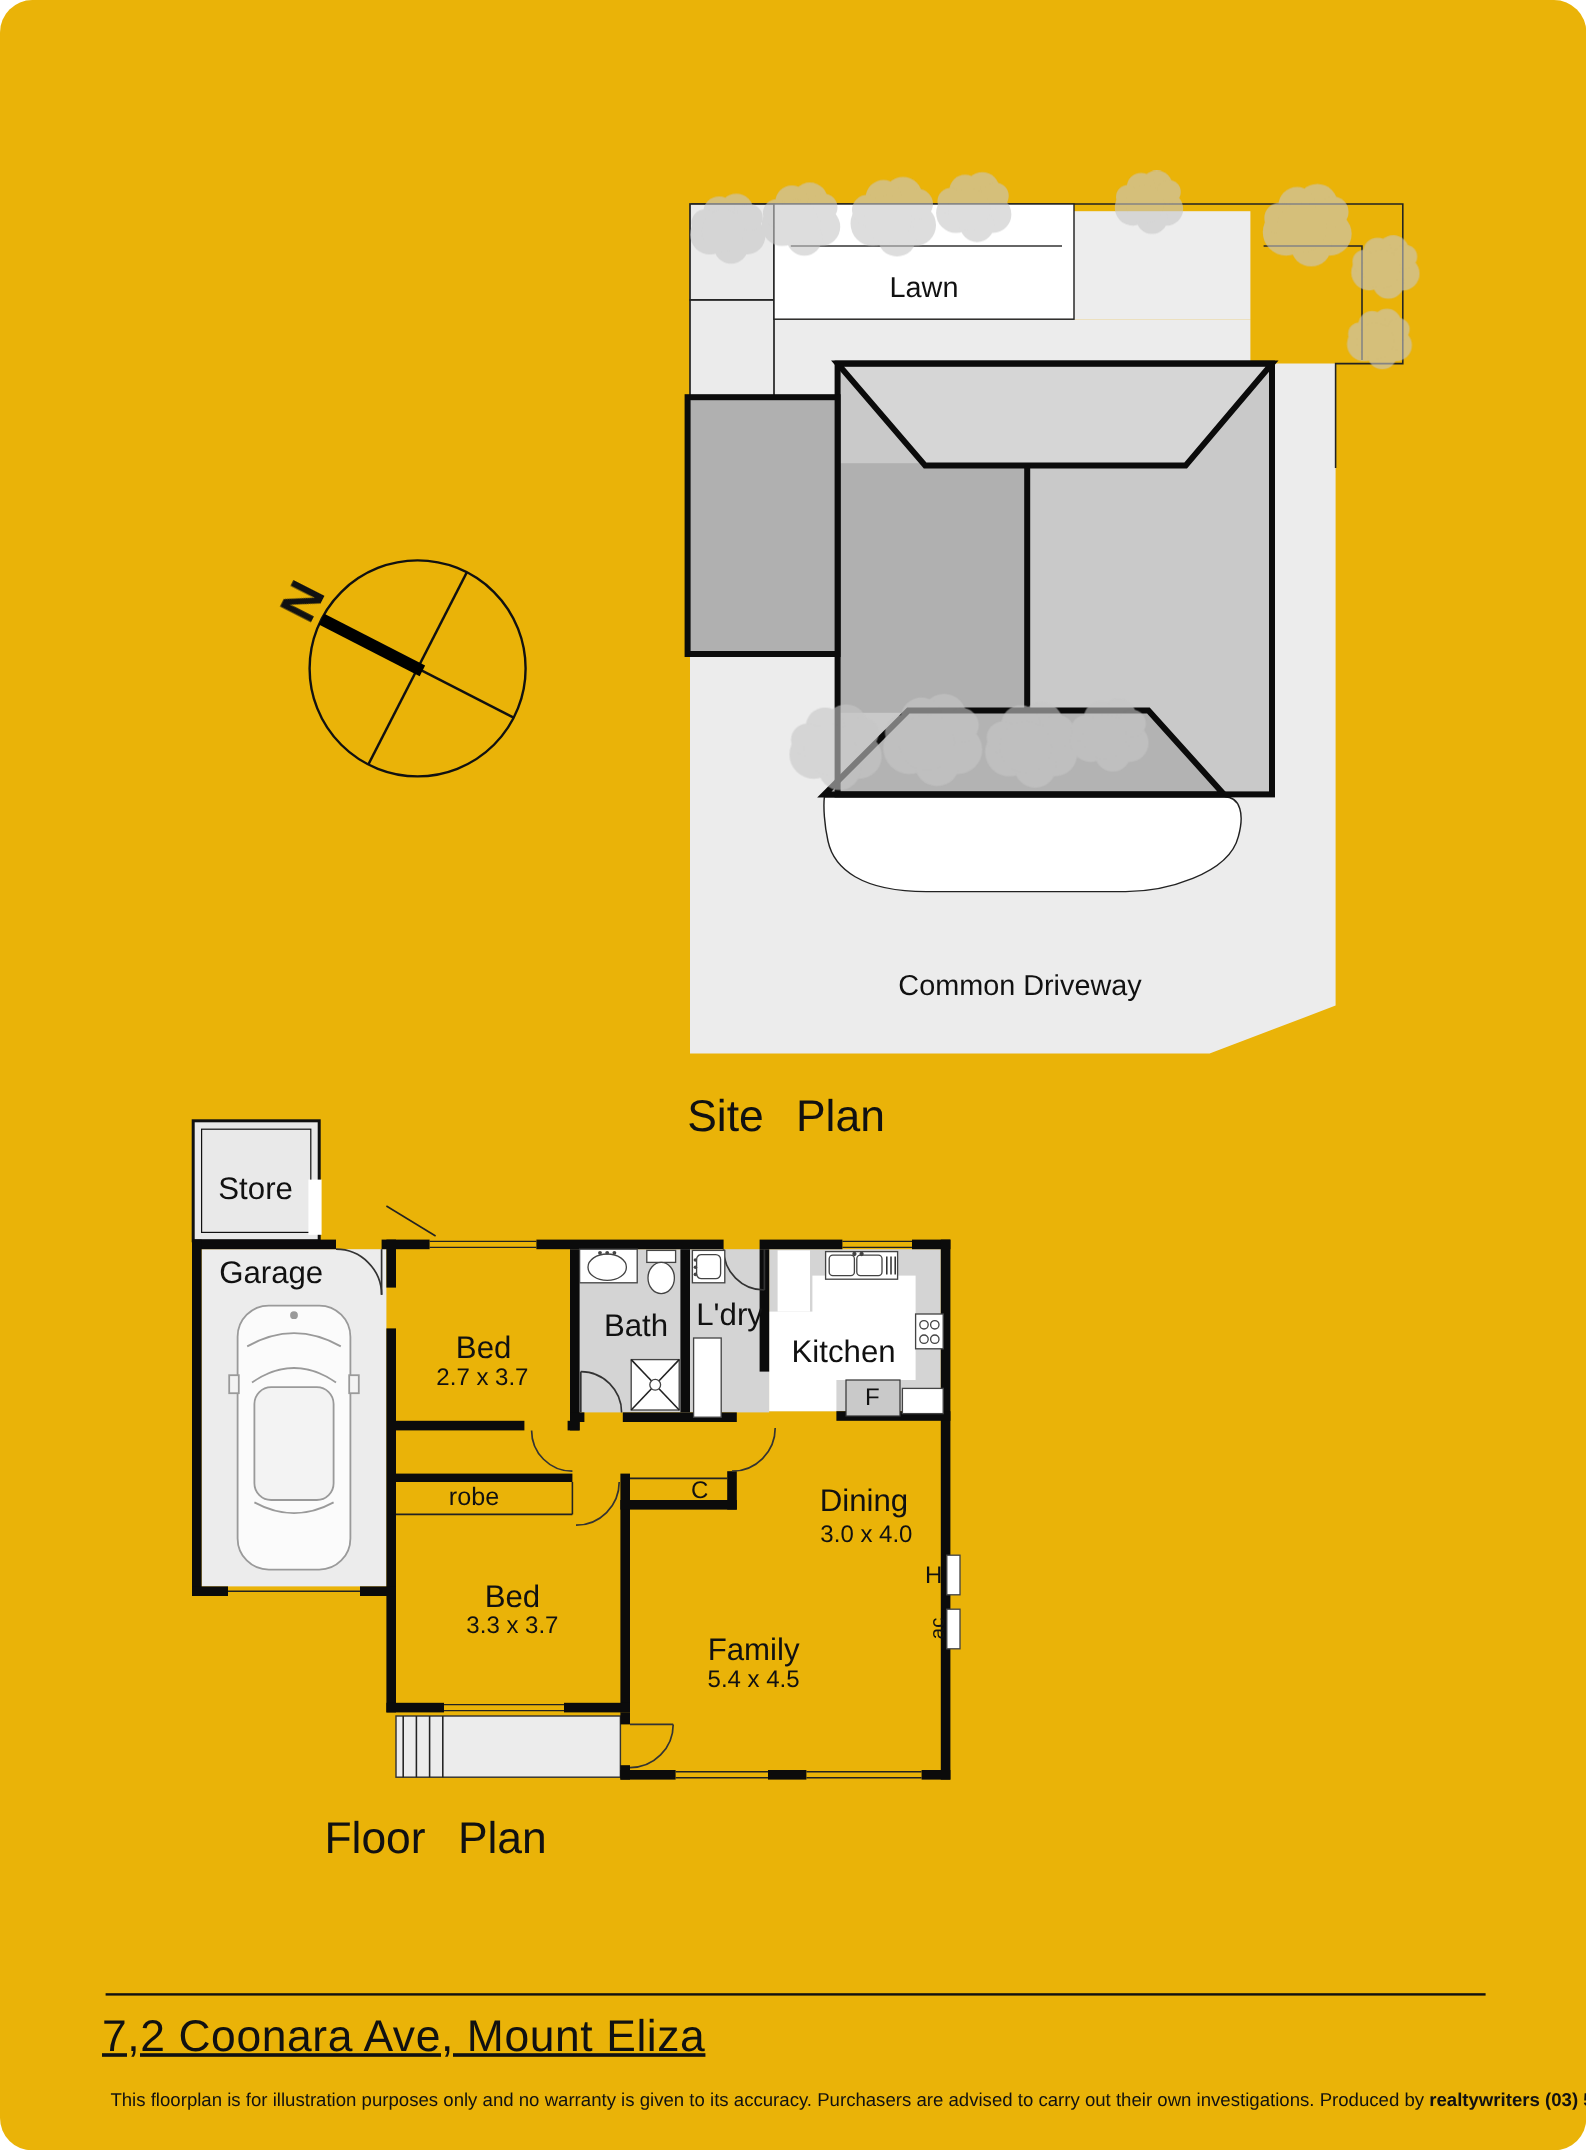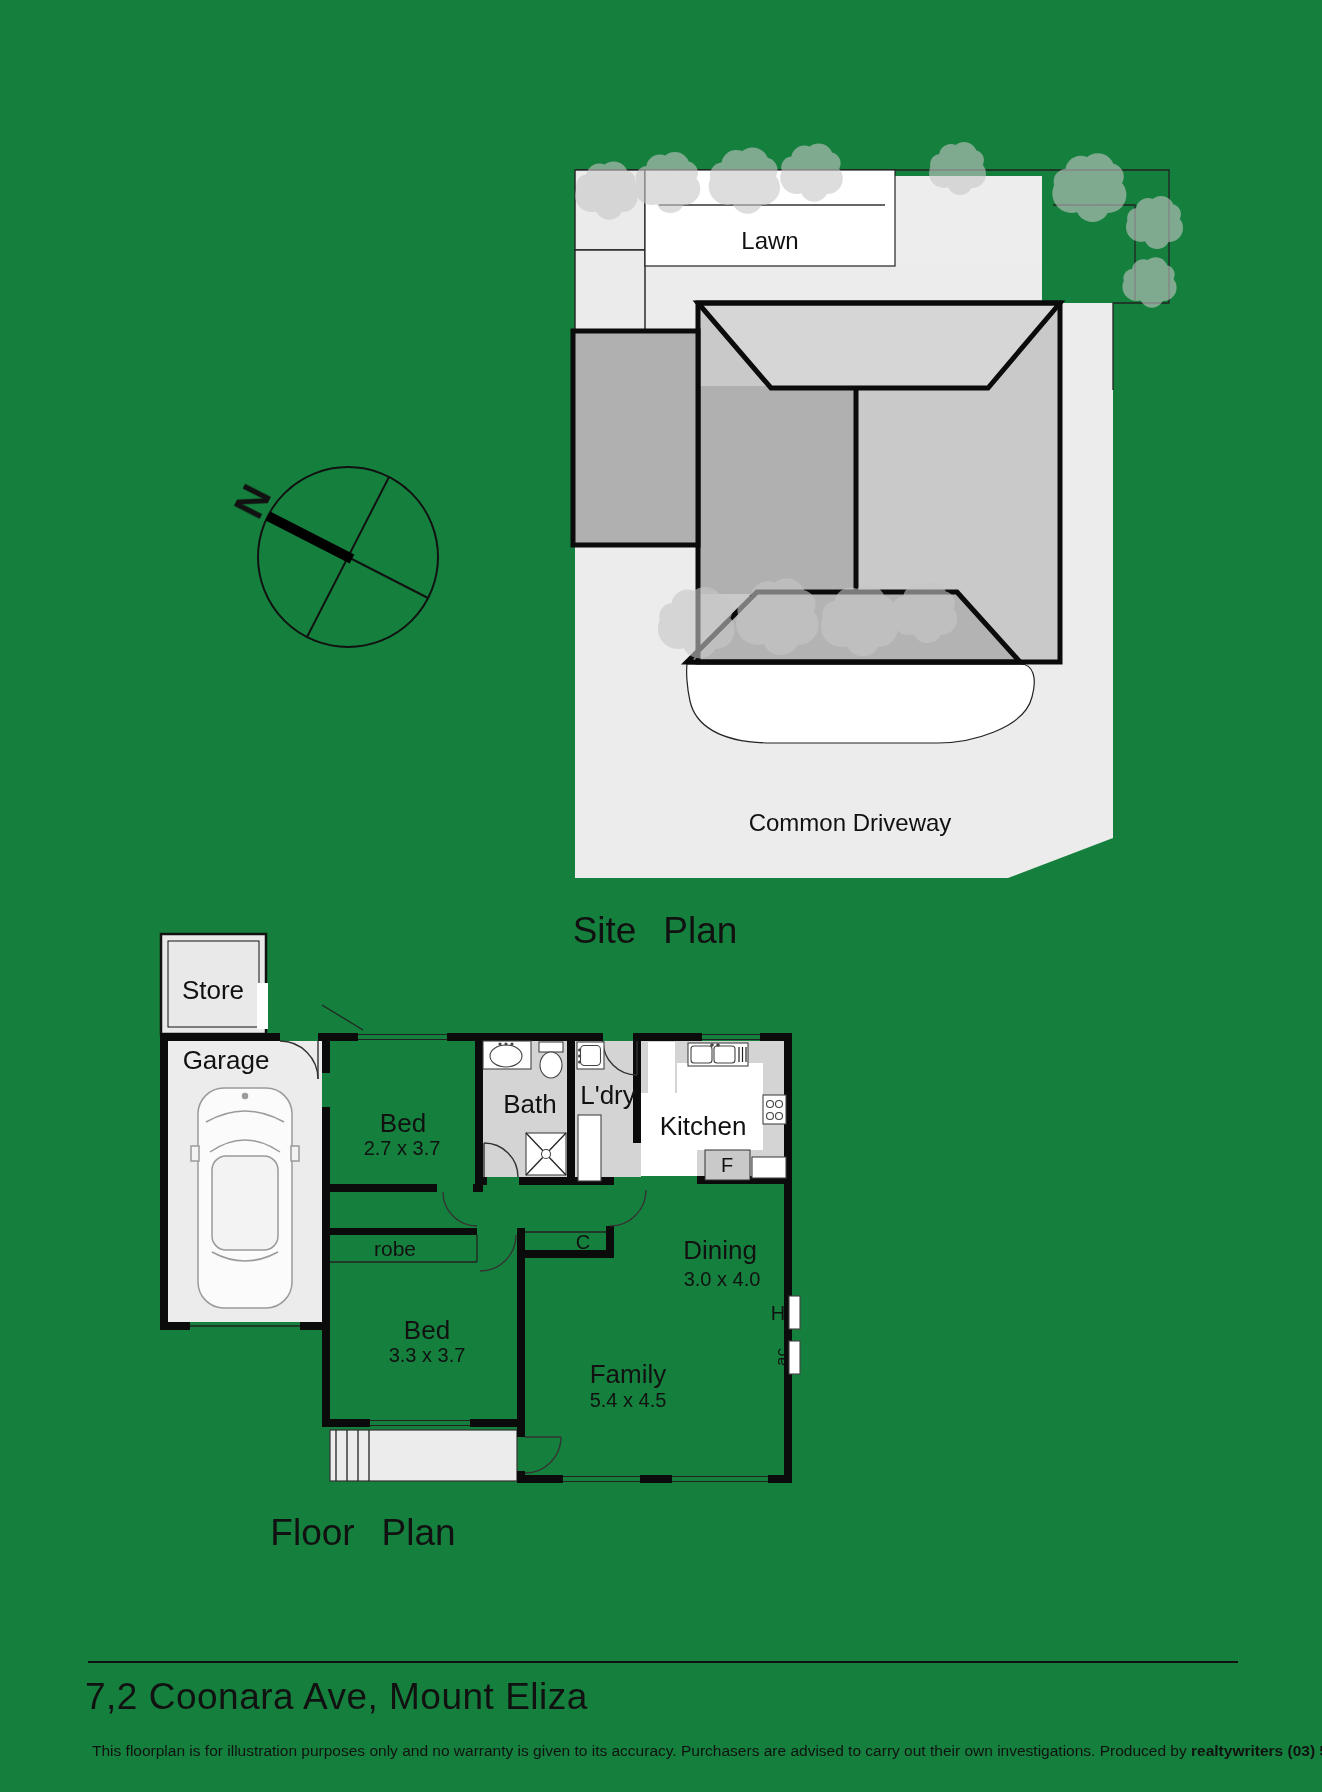--- a/index.html
+++ b/index.html
@@ -1,33 +1,33 @@
 <!DOCTYPE html>
 <html><head>
 <meta charset="utf-8">
 <style>
   html,body{margin:0;padding:0;background:#ffffff;}
   body{font-family:"Liberation Sans", sans-serif;}
-  .page{position:relative;width:1322px;height:1792px;background:#15803d;overflow:hidden;}
+  .page{position:relative;width:1322px;height:1792px;background:#eab308;overflow:hidden;border-radius:27px;}
   svg{position:absolute;left:0;top:0;}
   svg text{font-family:"Liberation Sans", sans-serif;fill:#111;}
   .plan-title{font-size:37px;word-spacing:0.45em;fill:#111;}
   .area-label{font-size:24px;}
   .room-label{font-size:26px;}
   .dim-label{font-size:20px;}
   .small-label{font-size:20px;}
   .robe-label{font-size:21px;}
   .ac-label{font-size:17px;}
   .wall{fill:#0b0b0b;}
   .thin{stroke:#222;stroke-width:1.3;fill:none;}
   .winline{stroke:#222;stroke-width:1.2;}
   .door{stroke:#333;stroke-width:1.4;fill:none;}
   .fix{stroke:#444;stroke-width:1.1;fill:#fff;}
   .footer-rule{position:absolute;left:88px;top:1661px;width:1150px;height:2px;background:#111;}
-  .address{position:absolute;left:85px;top:1676px;font-size:37px;color:#111;letter-spacing:0.5px;}
+  .address{position:absolute;left:85px;top:1676px;font-size:37px;color:#111;letter-spacing:0.5px;text-decoration:underline;}
   .disclaimer{position:absolute;left:92px;top:1742px;font-size:15.5px;color:#111;white-space:nowrap;}
   .disclaimer b{font-weight:bold;}
 </style>
 </head>
 <body>
 
 <div class="page">
 <svg width="1322" height="1792" viewBox="0 0 1322 1792">
 
   <defs>

